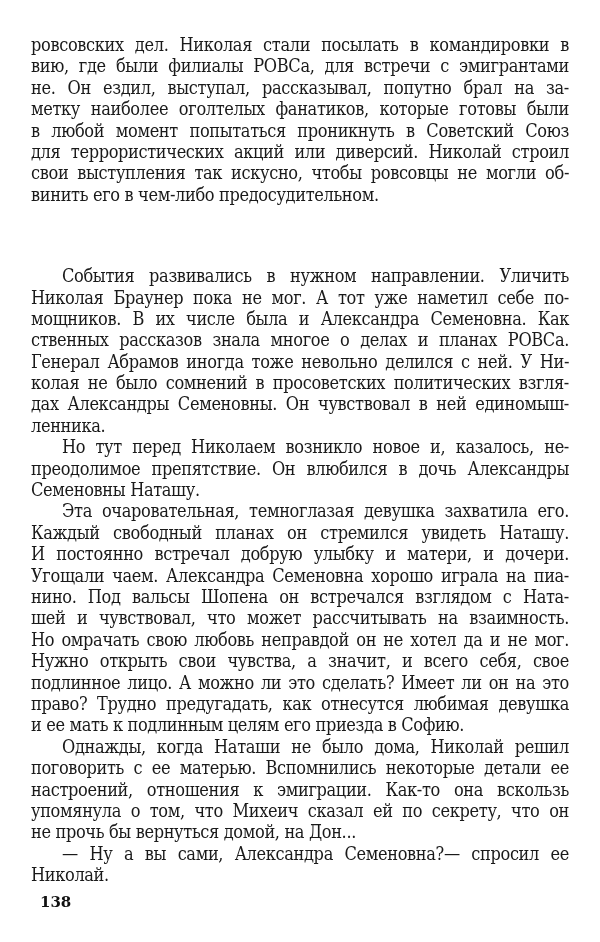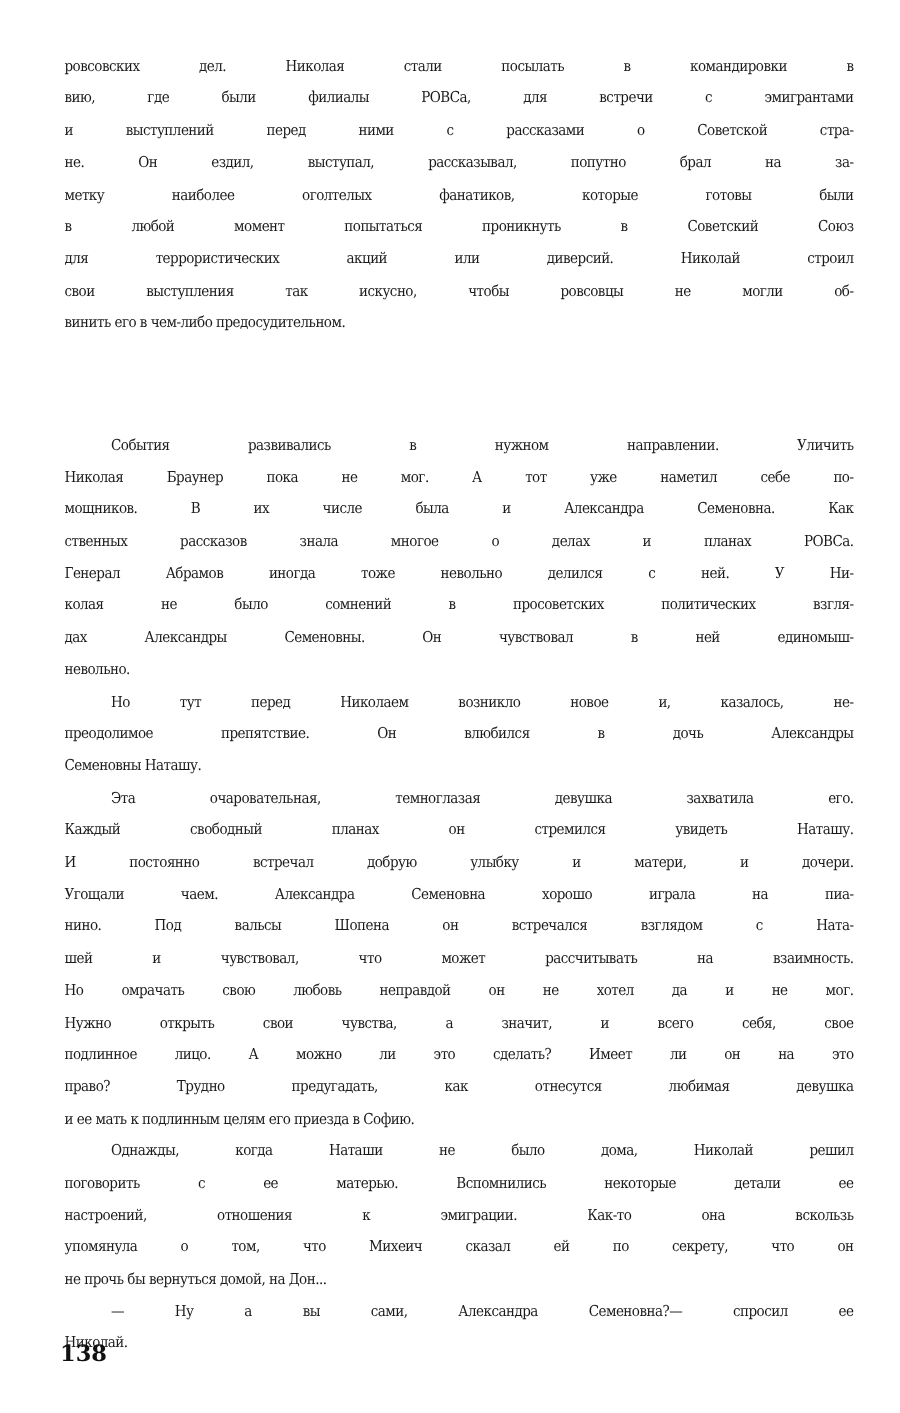--- a/index.html
+++ b/index.html
@@ -4,66 +4,64 @@
 <style>
   html, body { margin: 0; padding: 0; background: #ffffff; }
   body { width: 600px; height: 942px; overflow: hidden; position: relative; }
   .page {
     position: absolute; left: 31px; top: 34px; width: 538px;
     font-family: "DejaVu Serif", "Liberation Serif", serif;
     color: #1a1a1a;
   }
   .line {
     display: block; height: 21.4px; line-height: 21.4px;
-    font-size: 10px; white-space: nowrap;
+    font-size: 18px; white-space: nowrap;
     text-align: justify; text-align-last: justify;
     letter-spacing: -0.35px;
     font-stretch: condensed;
-    margin-left: 12px;
   }
   .line.last { text-align-last: left; }
   .line.indent { padding-left: 31px; }
   .gap { height: 60px; }
   .section2 { }
   .pagenum {
     position: absolute; left: 40px; top: 893px;
     font-family: "DejaVu Serif", "Liberation Serif", serif;
     font-size: 15px; font-weight: bold; color: #111;
   }
 </style>
 </head>
 <body>
 
 <div class="page">
   <div>
     <div>
       <span class="line">ровсовских дел. Николая стали посылать в командировки в</span>
       <span class="line">вию, где были филиалы РОВСа, для встречи с эмигрантами</span>
-      <span class="line">и выступлений перед ними с рассказами о Советской стра-</span>
       <span class="line">не. Он ездил, выступал, рассказывал, попутно брал на за-</span>
       <span class="line">метку наиболее оголтелых фанатиков, которые готовы были</span>
       <span class="line">в любой момент попытаться проникнуть в Советский Союз</span>
       <span class="line">для террористических акций или диверсий. Николай строил</span>
       <span class="line">свои выступления так искусно, чтобы ровсовцы не могли об-</span>
       <span class="line last">винить его в чем-либо предосудительном.</span>
     </div>
   </div>
 
   <div class="gap"></div>
 
   <div class="section2">
     <div>
       <span class="line indent">События развивались в нужном направлении. Уличить</span>
       <span class="line">Николая Браунер пока не мог. А тот уже наметил себе по-</span>
       <span class="line">мощников. В их числе была и Александра Семеновна. Как</span>
       <span class="line">ственных рассказов знала многое о делах и планах РОВСа.</span>
       <span class="line">Генерал Абрамов иногда тоже невольно делился с ней. У Ни-</span>
       <span class="line">колая не было сомнений в просоветских политических взгля-</span>
       <span class="line">дах Александры Семеновны. Он чувствовал в ней единомыш-</span>
-      <span class="line last">невольно.</span>
+      <span class="line last">ленника.</span>
     </div>
     <div>
       <span class="line indent">Но тут перед Николаем возникло новое и, казалось, не-</span>
       <span class="line">преодолимое препятствие. Он влюбился в дочь Александры</span>
       <span class="line last">Семеновны Наташу.</span>
     </div>
     <div>
       <span class="line indent">Эта очаровательная, темноглазая девушка захватила его.</span>
       <span class="line">Каждый свободный планах он стремился увидеть Наташу.</span>
       <span class="line">И постоянно встречал добрую улыбку и матери, и дочери.</span>

